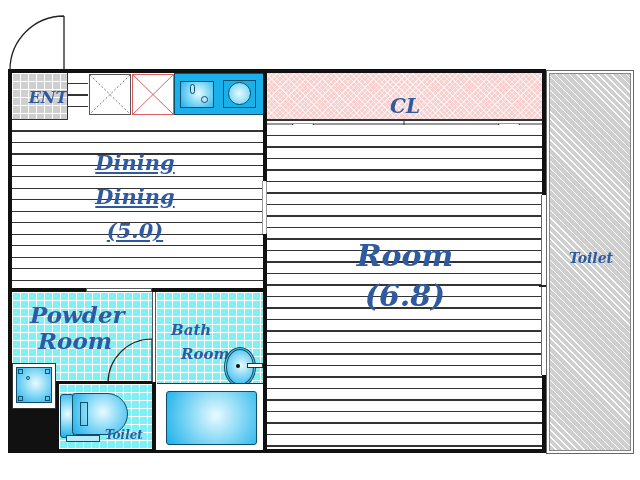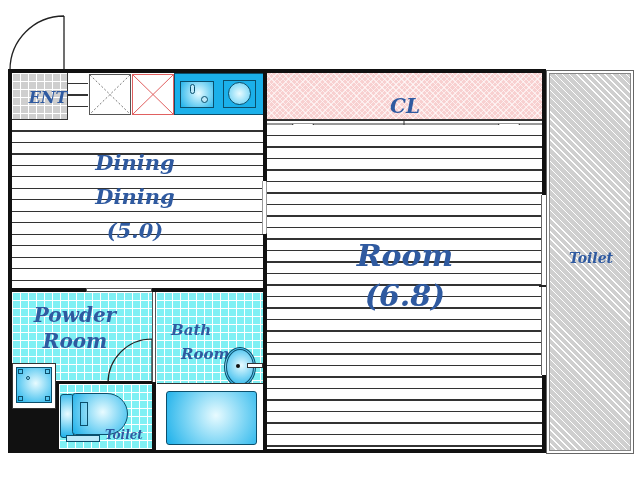--- a/index.html
+++ b/index.html
@@ -46,21 +46,21 @@
   <div class="abs fixture" style="left:180px;top:81px;width:34px;height:27px;">
     <div class="abs" style="left:9px;top:2px;width:5px;height:10px;border:1.2px solid #0b4f6c;border-radius:3px;background:#bde9f9;"></div>
     <div class="abs" style="left:20px;top:14px;width:7px;height:7px;border:1.2px solid #0b4f6c;border-radius:50%;background:#bde9f9;"></div>
   </div>
   <div class="abs fixture" style="left:223px;top:80px;width:33px;height:28px;background:#1bb0ea;">
     <div class="abs" style="left:4px;top:1px;width:23px;height:23px;border:1.3px solid #0b4f6c;border-radius:50%;background:radial-gradient(circle,#e8fbff,#5fcdf3);"></div>
   </div>
 
   <div class="abs floor" style="left:12px;top:119px;width:252px;height:170px;border-top:1px solid #333;"></div>
   <div class="abs floor" style="left:68px;top:115px;width:196px;height:8px;"></div>
-  <div class="lbl" style="left:70px;top:146px;width:130px;font-size:21px;line-height:34px;">
+  <div class="lbl" style="left:70px;top:146px;width:130px;font-size:21px;line-height:34px;text-decoration:underline;">
     <div>Dining</div>
     <div>Dining</div>
     <div>(5.0)</div>
   </div>
 
   <div class="abs wall" style="left:263px;top:69px;width:4px;height:384px;"></div>
   <div class="abs" style="left:262px;top:181px;width:5px;height:53px;background:#fff;border-left:1px solid #999;border-right:1px solid #999;"></div>
   <svg class="abs" style="left:265px;top:180px;width:56px;height:56px;" viewBox="0 0 56 56">
     <path d="M1 1 A53 53 0 0 1 54 54 L1 54" fill="none" stroke="#222" stroke-width="1.2"></path>
   </svg>
@@ -84,21 +84,21 @@
   <div class="abs" style="left:539px;top:285px;width:10px;height:1.5px;background:#222;"></div>
 
   <div class="abs" style="left:546px;top:70px;width:88px;height:384px;border:1px solid #666;background:#fff;"></div>
   <div class="abs balc" style="left:549px;top:73px;width:82px;height:378px;border:1px solid #888;"></div>
   <div class="lbl" style="left:552px;top:250px;width:78px;font-size:14px;">Toilet</div>
 
   <div class="abs wall" style="left:8px;top:288px;width:258px;height:4px;"></div>
   <div class="abs" style="left:86px;top:288px;width:66px;height:4px;background:#fff;border:1px solid #555;"></div>
 
   <div class="abs tile" style="left:12px;top:292px;width:141px;height:90px;"></div>
-  <div class="lbl" style="left:30px;top:302px;width:90px;font-size:20px;line-height:26px;">
+  <div class="lbl" style="left:30px;top:302px;width:90px;font-size:23px;line-height:26px;">
     <div>Powder</div>
     <div>Room</div>
   </div>
   <svg class="abs" style="left:106px;top:337px;width:48px;height:48px;" viewBox="0 0 48 48">
     <path d="M46 2 L46 46 M46 2 A44 44 0 0 0 2 46" fill="none" stroke="#222" stroke-width="1.2"></path>
   </svg>
 
   <div class="abs" style="left:12px;top:363px;width:44px;height:46px;background:#fff;border:1px solid #333;"></div>
   <div class="abs fixture" style="left:16px;top:367px;width:36px;height:36px;">
     <div class="abs" style="left:1px;top:1px;width:5px;height:5px;border:1px solid #0b4f6c;"></div>

